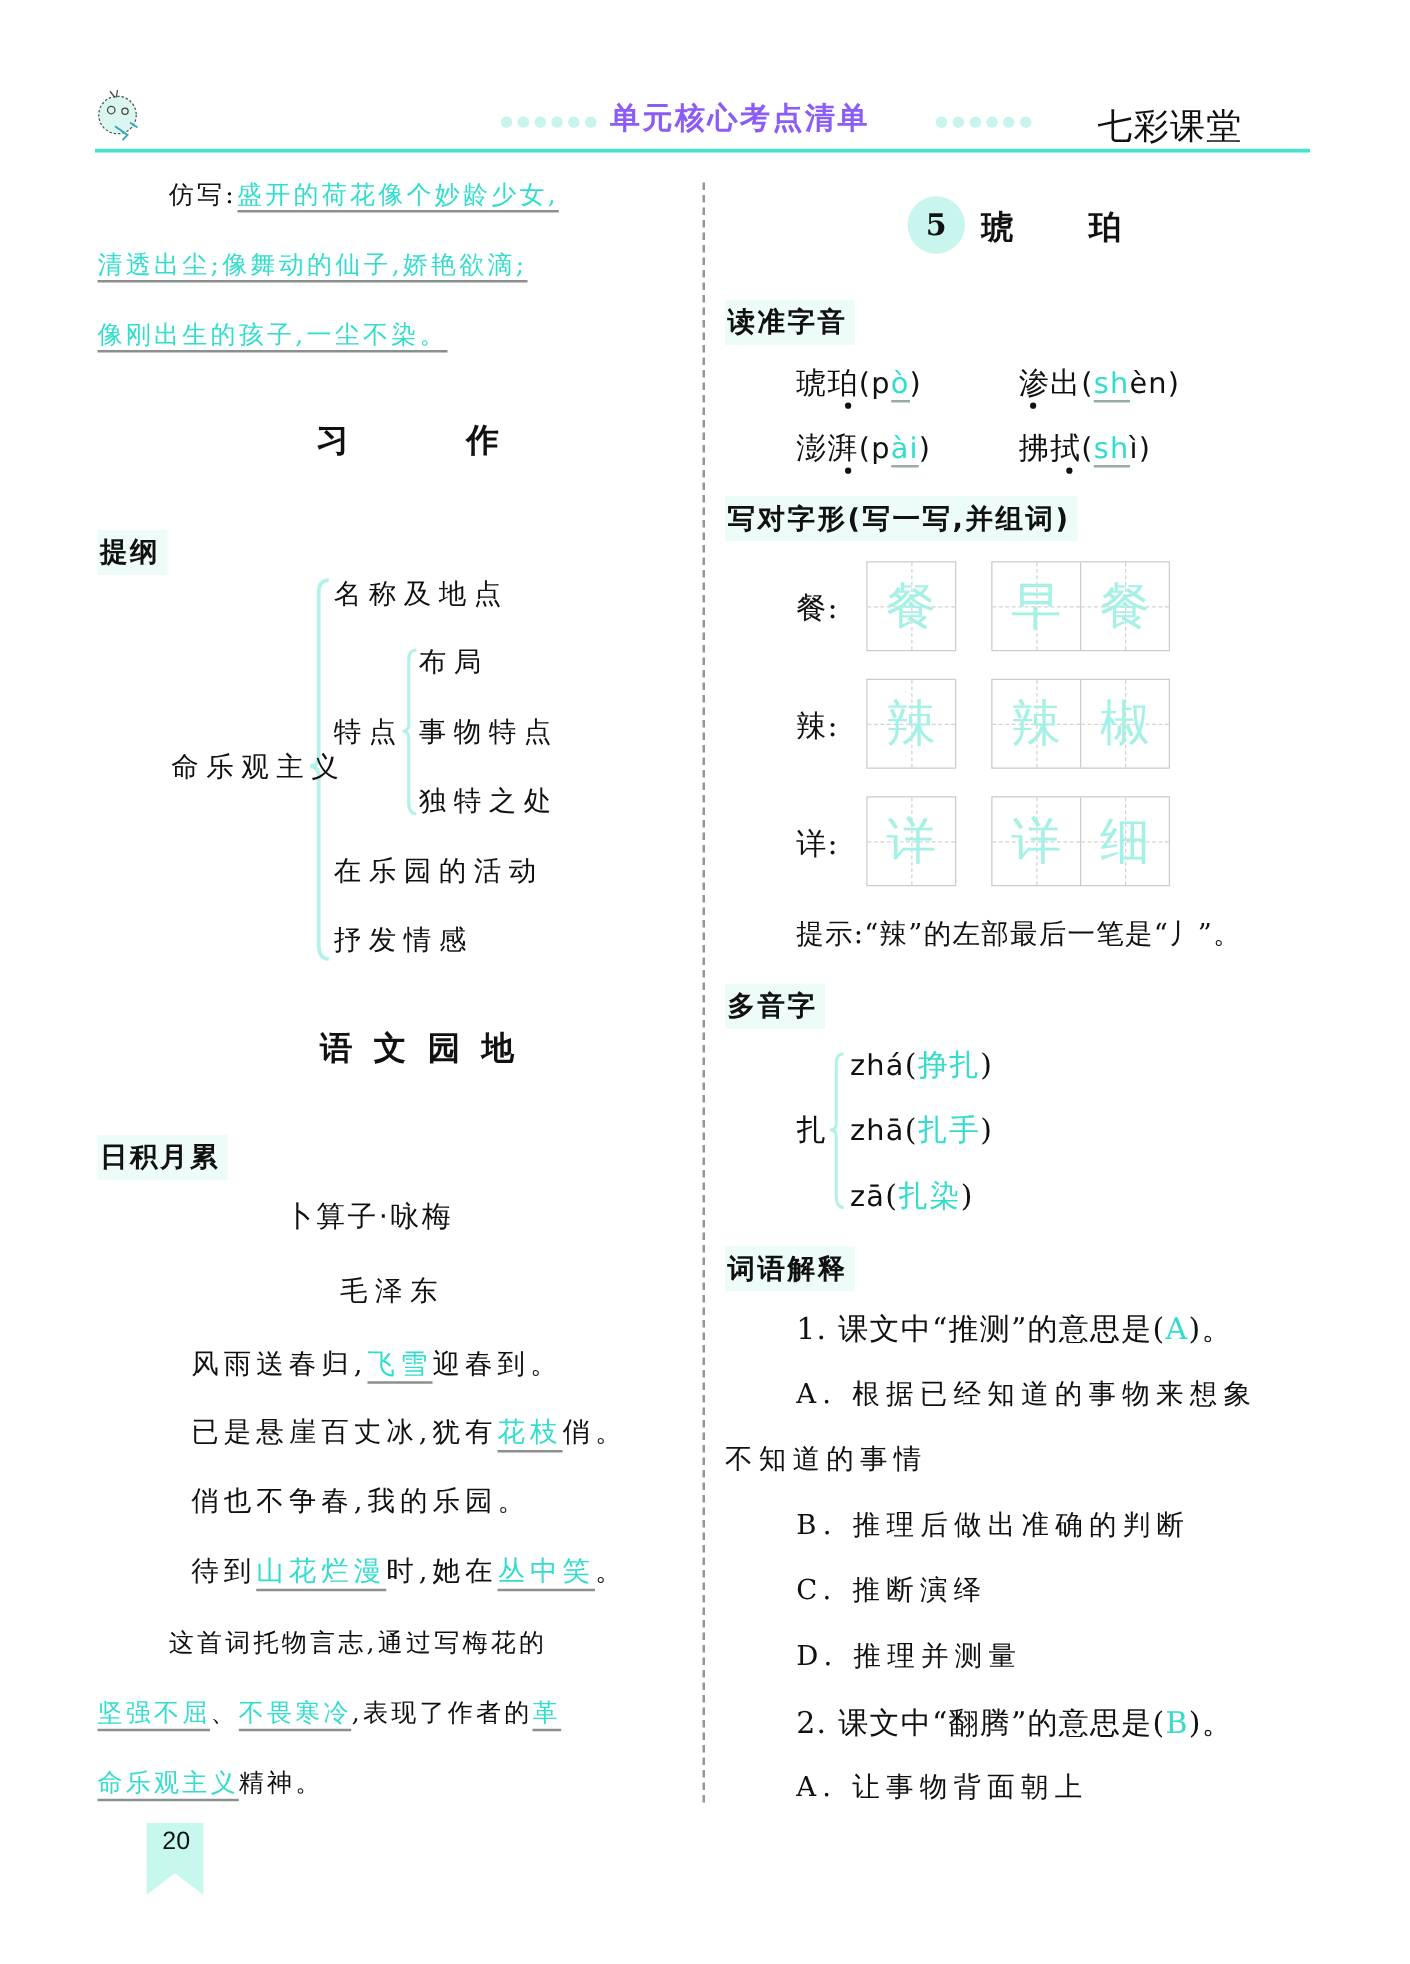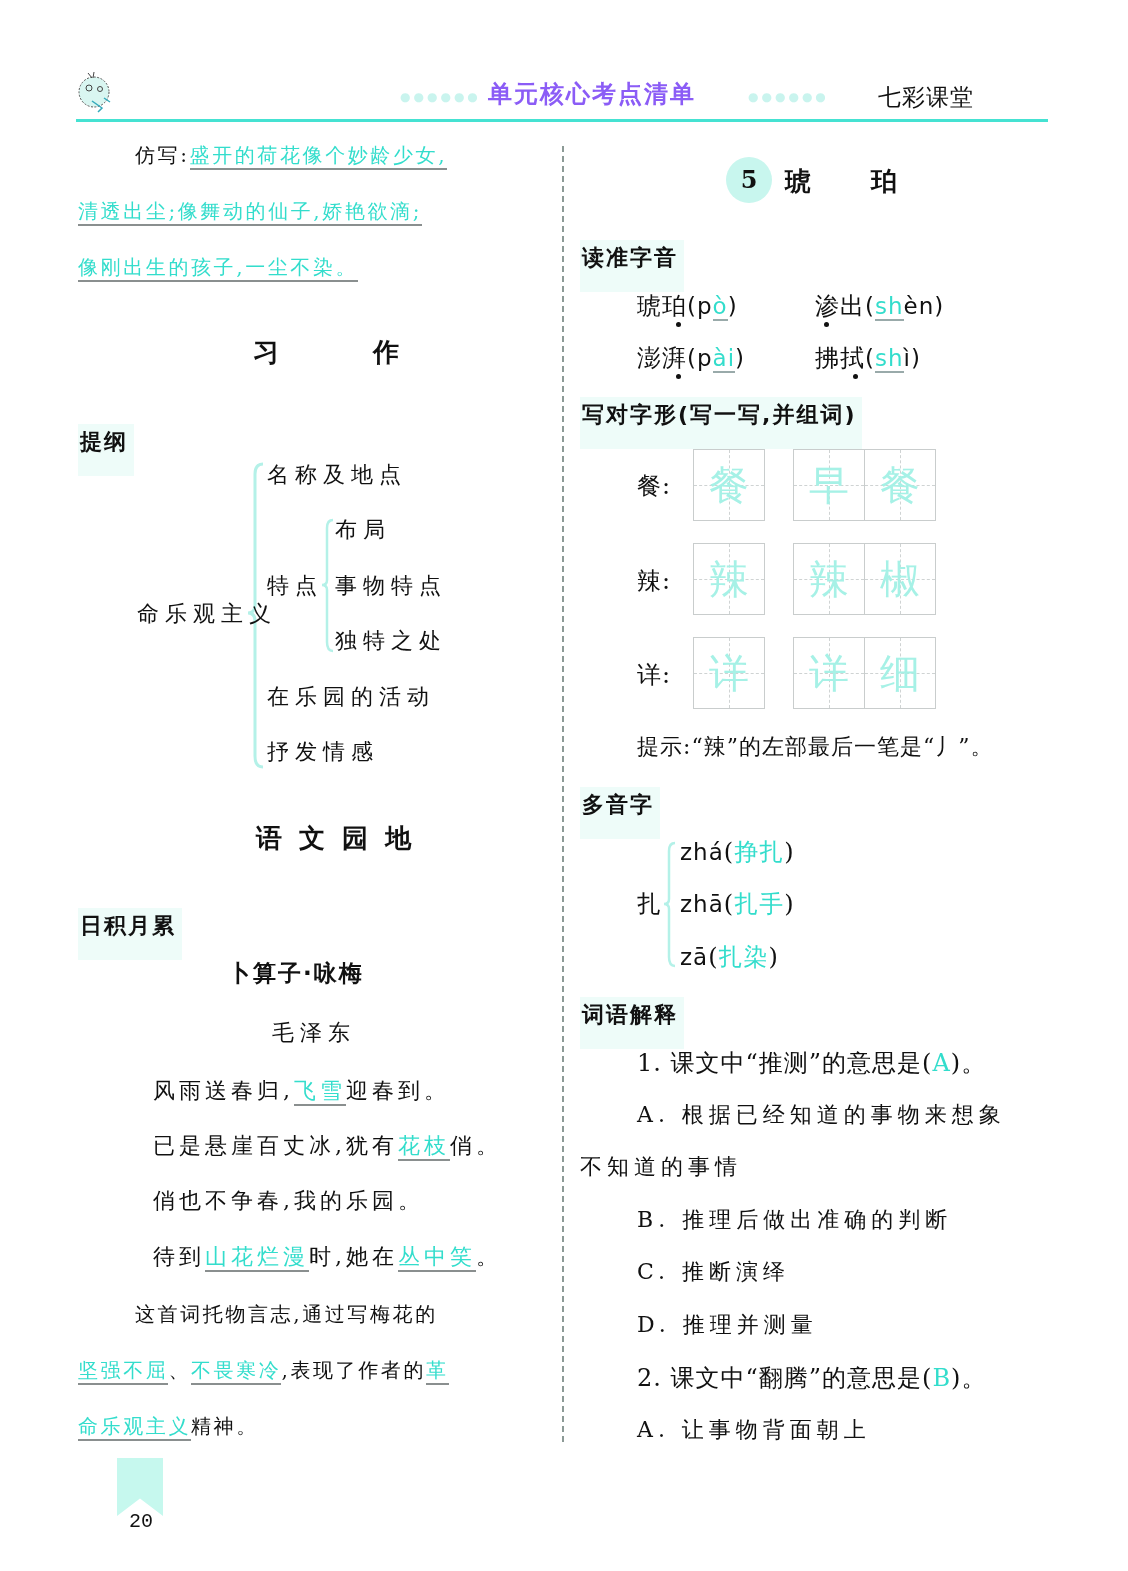--- a/index.html
+++ b/index.html
@@ -5,38 +5,38 @@
     html, body { margin: 0; padding: 0; }
     body {
       width: 1128px; height: 1571px; position: relative; background: #ffffff;
       font-family: "DejaVu Serif", "Liberation Serif", serif; color: #111;
       overflow: hidden;
     }
     .abs { position: absolute; white-space: nowrap; }
     .cyan { color: #33ddcc; }
     .ul { border-bottom: 2px solid #8a8f8f; padding-bottom: 1px; }
     .sans { font-family: "DejaVu Sans", "Liberation Sans", sans-serif; }
-    .bold { font-weight: bold; }
+    .bold { font-weight: normal; }
 
     
     .logo { left: 74px; top: 68px; width: 44px; height: 48px; }
     .dots { top: 90px; font-size: 12px; letter-spacing: 3px; color: #c9f4ee; }
     .hdr-title { left: 488px; top: 78px; font-size: 24px; font-weight: bold; color: #8b5cf6; letter-spacing: 2px; }
-    .hdr-brand { left: 878px; top: 82px; font-size: 23px; color: #111; letter-spacing: 1px; }
+    .hdr-brand { left: 878px; top: 82px; font-size: 28px; color: #111; letter-spacing: 1px; }
     .hdr-line { left: 76px; top: 119px; width: 972px; height: 3px; background: #45e2d2; }
     .divider { left: 562px; top: 146px; width: 0; height: 1296px; border-left: 2px dashed #8c9a96; }
 
     
     .t25 { font-size: 20px; letter-spacing: 2.6px; }
     .t22 { font-size: 22px; letter-spacing: 6px; }
     .t24 { font-size: 24px; letter-spacing: 1px; }
     .head26 { font-size: 26px; font-weight: bold; }
     .label {
       font-family: "DejaVu Sans", "Liberation Sans", sans-serif; font-weight: bold;
-      font-size: 22px; letter-spacing: 2px; background: #eefcf9; padding: 3px 6px 19px 2px;
+      font-size: 22px; letter-spacing: 2px; background: #eefcf9; padding: 3px 6px 3px 2px;
     }
 
     
     .num-circle {
       left: 726px; top: 157px; width: 46px; height: 46px; border-radius: 50%;
       background: #c8f6ee; text-align: center; line-height: 46px;
       font-size: 24px; font-weight: bold;
     }
 
     
@@ -52,21 +52,21 @@
     .cell .ch {
       position: absolute; left: 0; top: 0; width: 70px; height: 70px; line-height: 70px;
       text-align: center; font-size: 40px; color: #a6f1e6;
     }
     .cell.sep { border-left: 1.5px solid #c9cdcd; }
 
     
     .bookmark { left: 117px; top: 1458px; width: 46px; height: 58px; background: #c6f8ee;
       clip-path: polygon(0 0, 100% 0, 100% 100%, 50% 70%, 0 100%); }
     .page-num { left: 117px; top: 1462px; width: 48px; text-align: center;
-      font-family: Liberation Mono, monospace; font-size: 20px; margin-top: 48px; }
+      font-family: Liberation Sans, sans-serif; font-size: 20px; }
   </style>
 </head>
 <body>
 
 <div class="abs logo">
   <svg width="44" height="48" viewBox="0 0 44 48">
     <circle cx="20" cy="24" r="15" fill="#d9f6f1" stroke="#555" stroke-width="1" stroke-dasharray="2 1.5"></circle>
     <circle cx="15" cy="20" r="3" fill="none" stroke="#444" stroke-width="1"></circle>
     <circle cx="26" cy="21" r="2.5" fill="none" stroke="#444" stroke-width="1"></circle>
     <path d="M14 5 L18 10 M20 4 L19 10" stroke="#444" stroke-width="1"></path>

